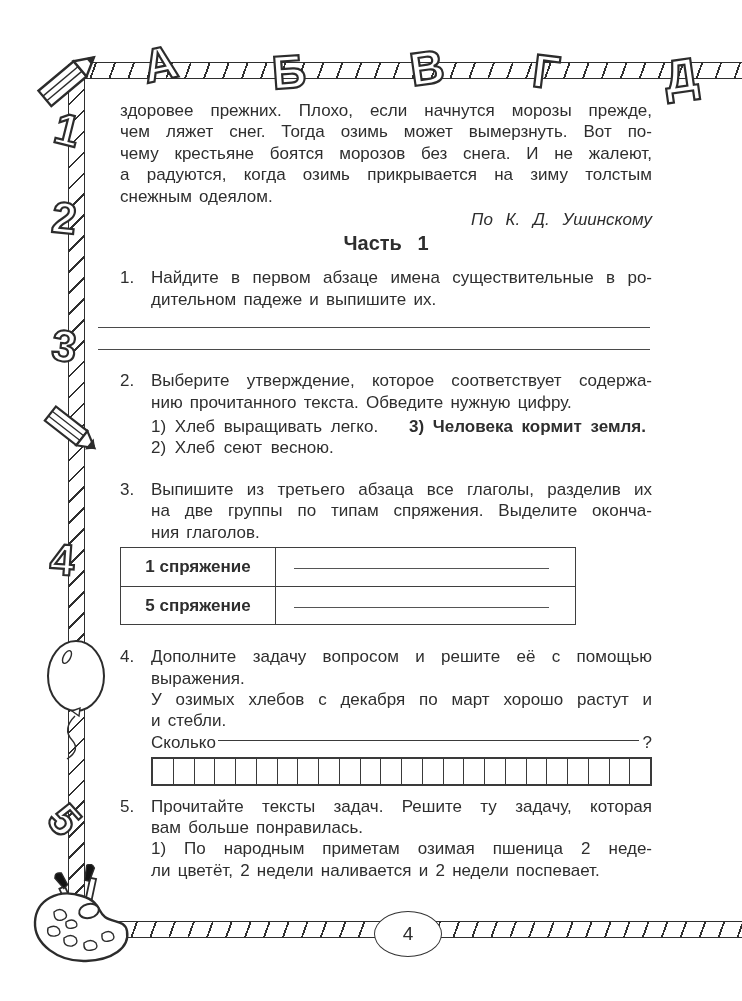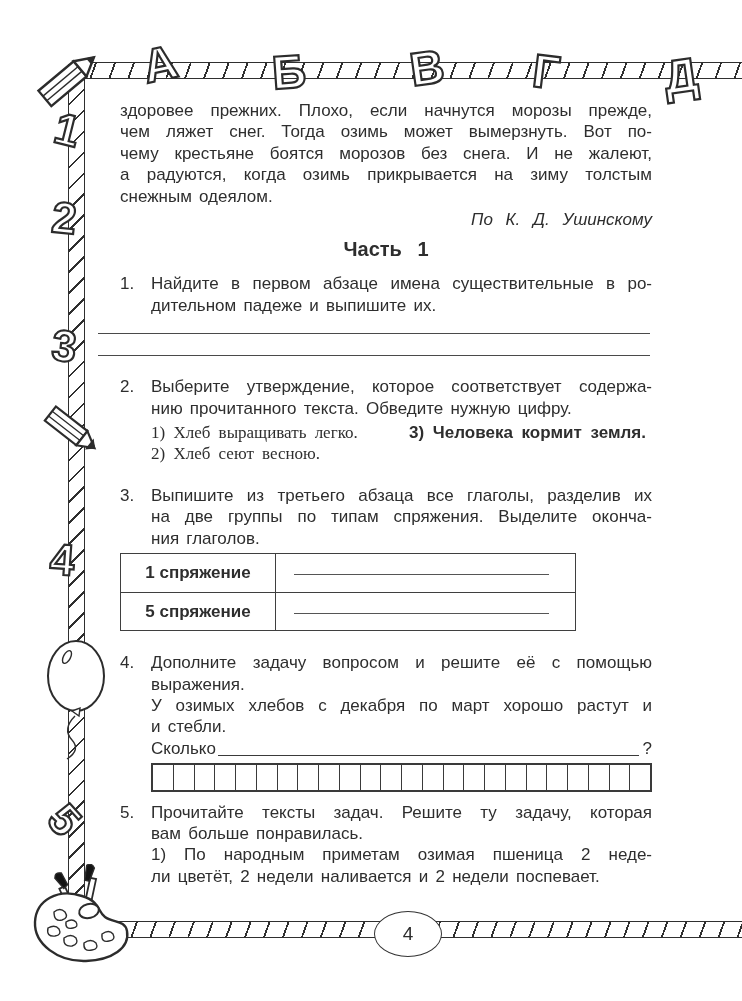--- a/index.html
+++ b/index.html
@@ -29,44 +29,44 @@
       background:#fff;border:1.7px solid #333;border-radius:50%;
       display:flex;align-items:center;justify-content:center;font-size:19px;}
 
   
   .content{position:absolute;left:120px;top:100px;width:532px;z-index:3;
       font-size:17px;line-height:21.4px;}
   .jlines > div{text-align:justify;text-align-last:justify;word-spacing:2.5px;}
   .jlines > div:last-child{text-align-last:left;}
   .attribution{font-style:italic;text-align:right;word-spacing:8px;margin-top:2px;}
   .part-heading{font-weight:700;font-size:20px;line-height:26px;text-align:center;
-      word-spacing:10px;margin-top:6px;}
+      word-spacing:10px;}
 
   .task{position:relative;padding-left:31px;}
   .task-num{position:absolute;left:0;top:0;}
   .t1{margin-top:11px;} .t2{margin-top:20px;} .t3{margin-top:20px;}
   .t4{margin-top:21px;} .t5{margin-top:10px;}
 
   .wlines{margin:-4px 0 0 -22px;width:552px;}
   .wline{height:21px;border-bottom:1.5px solid #4a4a4a;}
 
   .opts{display:flex;margin-top:3px;padding-left:31px;}
-  .opts .col-l{width:258px;font-family:Liberation Serif, serif;}
+  .opts .col-l{width:258px;}
   .opts .col-r{flex:1;font-weight:bold;}
   .opts div div{word-spacing:4px;white-space:nowrap;}
 
   .t3table{display:grid;grid-template-columns:155px 1fr;margin-top:4px;margin-left:0;
       border:1.6px solid #3f3f3f;width:456px;box-sizing:border-box;}
   .t3table .lbl{border-bottom:1.4px solid #3f3f3f;border-right:1.4px solid #3f3f3f;
       height:37.5px;display:flex;align-items:center;justify-content:center;font-weight:700;}
   .t3table .fill{border-bottom:1.4px solid #3f3f3f;display:flex;align-items:center;}
   .t3table .row2{border-bottom:none;}
   .cellline{flex:1;border-top:1.5px solid #555;margin:4px 26px 0 18px;}
 
-  .qrow{display:flex;align-items:flex-end;}
+  .qrow{display:flex;align-items:center;}
   .qline{flex:1;border-bottom:1.6px solid #3a3a3a;margin:0 4px 3px 2px;}
 
   .grid{display:flex;height:25px;border:2px solid #3a3a3a;margin-top:3.5px;background:#fff;}
   .gcell{flex:1;border-right:1.5px solid #3a3a3a;}
   .gcell:last-child{border-right:none;}
 </style>
 </head>
 <body>
 
 <div class="page">

